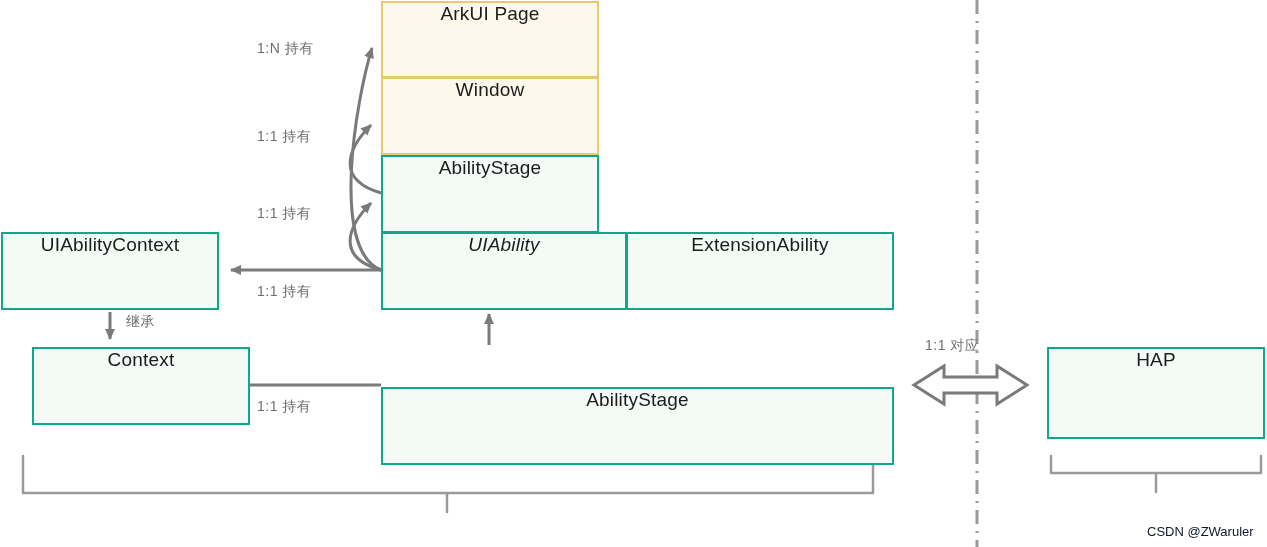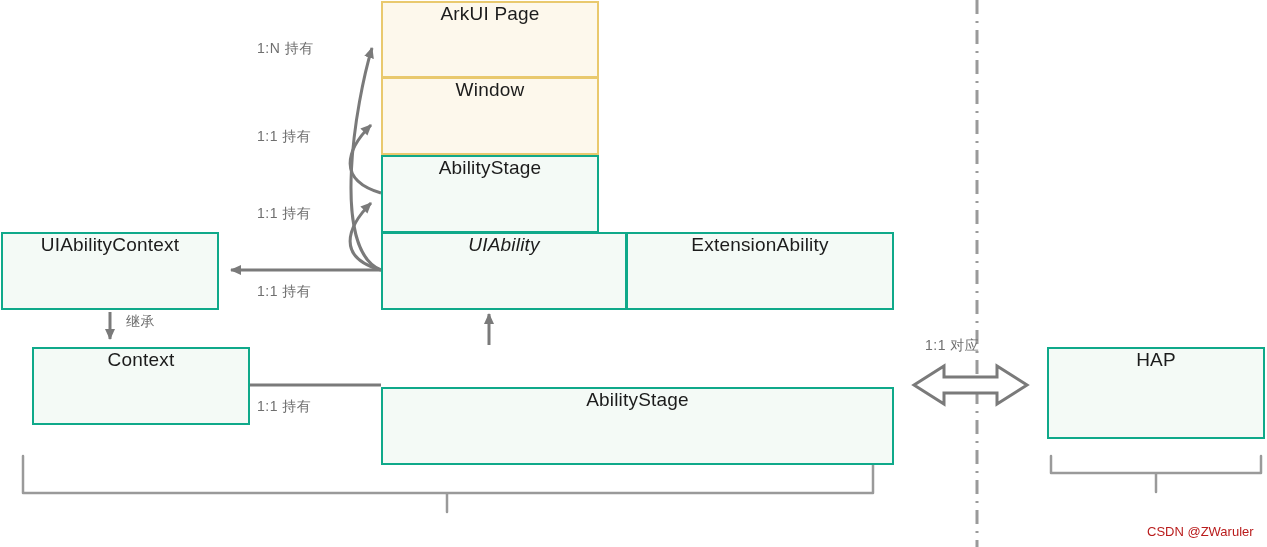--- a/index.html
+++ b/index.html
@@ -37,21 +37,21 @@
   .label {
     position: absolute;
     font-size: 14px;
     color: #6f6f6f;
     white-space: nowrap;
     letter-spacing: 0.5px;
   }
   .watermark {
     position: absolute;
     font-size: 13px;
-    color: #b91c1c;
+    color: #0f172a;
     white-space: nowrap;
   }
   svg.overlay {
     position: absolute;
     left: 0;
     top: 0;
     width: 1267px;
     height: 547px;
     pointer-events: none;
   }

